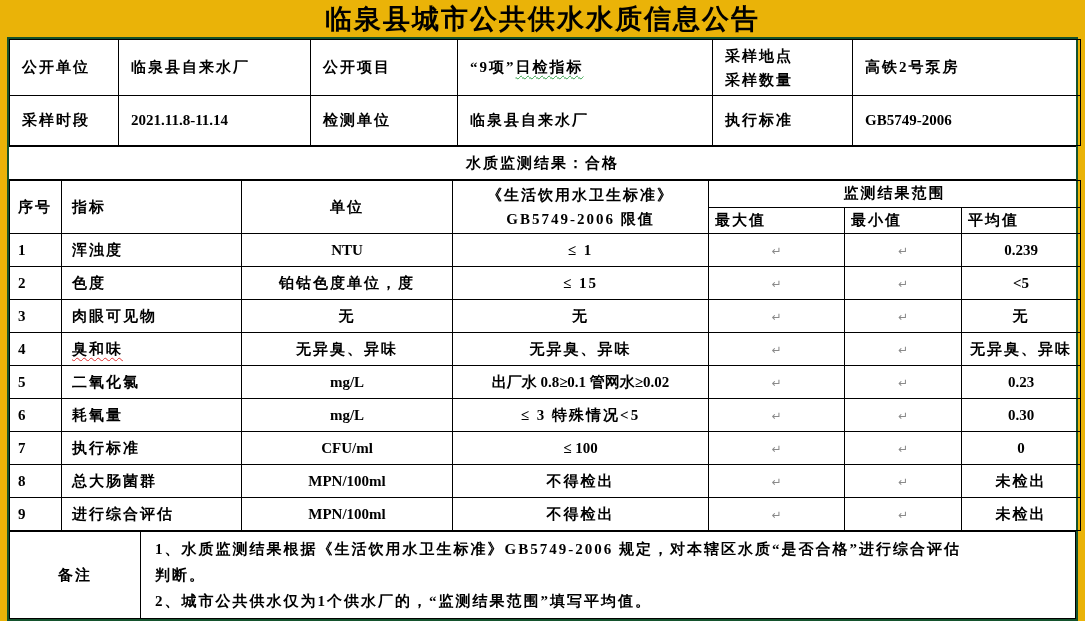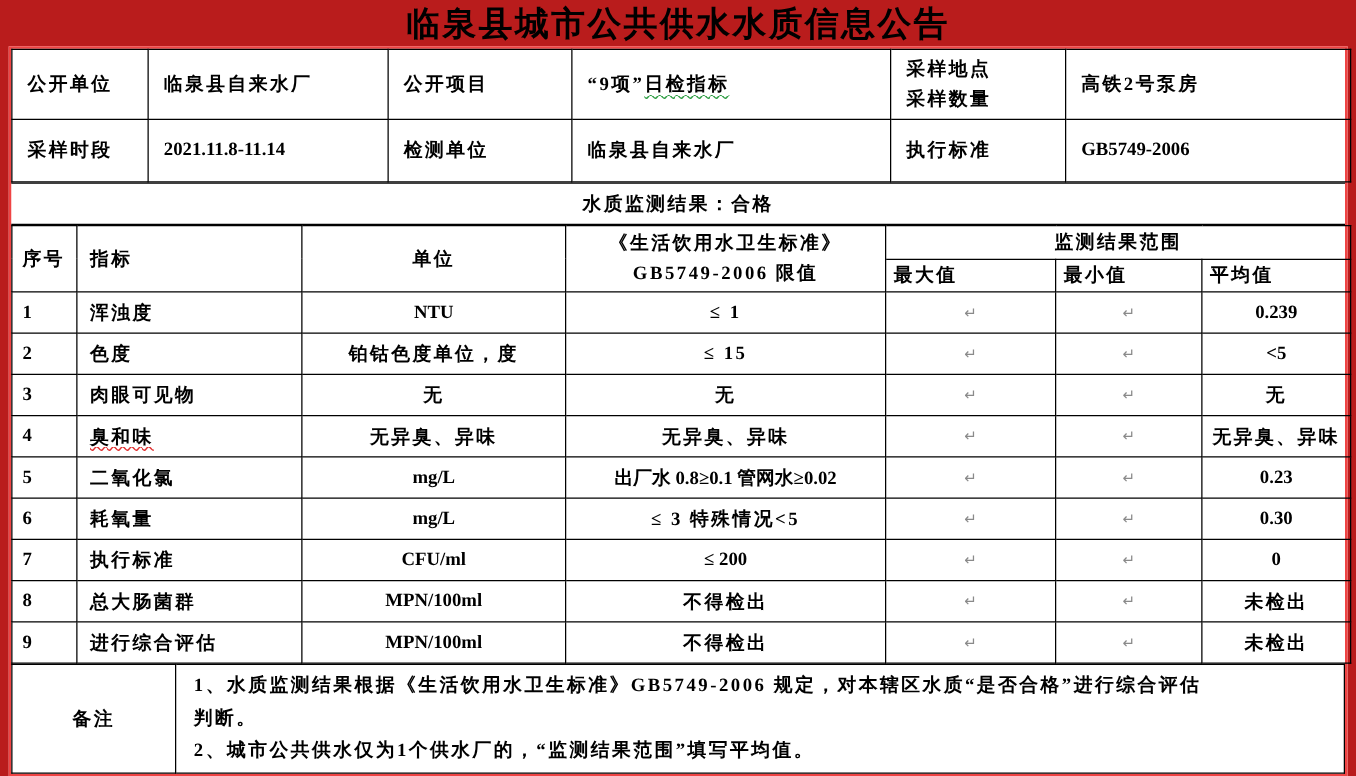--- a/index.html
+++ b/index.html
@@ -3,35 +3,35 @@
 <meta charset="utf-8">
 <style>
   * { box-sizing: border-box; margin: 0; padding: 0; }
   html,body { background:#ffffff; }
   body {
     width: 1085px; height: 621px;
     font-family: "Liberation Serif", "DejaVu Serif", serif;
     color:#000;
     overflow: hidden;
   }
-  .page { position: relative; width: 1085px; height: 621px; background:#b91c1c; }
+  .page { position: relative; width: 1085px; height: 621px; background:#eab308; }
   .doc-title {
     text-align: center;
     font-family: "Liberation Sans", "DejaVu Sans", sans-serif;
     font-weight: bold;
     font-size: 27px;
     letter-spacing: 2px;
     padding-top: 2px;
     height: 36px;
     line-height: 34px;
   }
   .outer {
     position: absolute; left: 7px; top: 37px;
     width: 1071px;
-    border: 2px solid #ef4444;
+    border: 2px solid #14532d;
     background: #fff;
   }
   table { border-collapse: collapse; table-layout: fixed; width: 100%; }
   td { border: 1px solid #000; font-size: 15px; font-weight: 600; padding: 2px 6px; vertical-align: middle; overflow: hidden; }
   .cjk { letter-spacing: 2px; }
   .left { text-align: left; }
   .center { text-align: center; }
   
   .info tr:first-child td { height: 56px; }
   .info tr:last-child td { height: 50px; }
@@ -189,21 +189,21 @@
         <td class="center">mg/L</td>
         <td class="cjk center">≤ 3 特殊情况&lt;5</td>
         <td class="center"><span class="retmark">↵</span></td>
         <td class="center"><span class="retmark">↵</span></td>
         <td class="center">0.30</td>
       </tr>
       <tr class="datarow">
         <td class="seq left">7</td>
         <td class="cjk ind left">执行标准</td>
         <td class="center">CFU/ml</td>
-        <td class="center">≤ 200</td>
+        <td class="center">≤ 100</td>
         <td class="center"><span class="retmark">↵</span></td>
         <td class="center"><span class="retmark">↵</span></td>
         <td class="center">0</td>
       </tr>
       <tr class="datarow">
         <td class="seq left">8</td>
         <td class="cjk ind left">总大肠菌群</td>
         <td class="center">MPN/100ml</td>
         <td class="cjk center">不得检出</td>
         <td class="center"><span class="retmark">↵</span></td>

